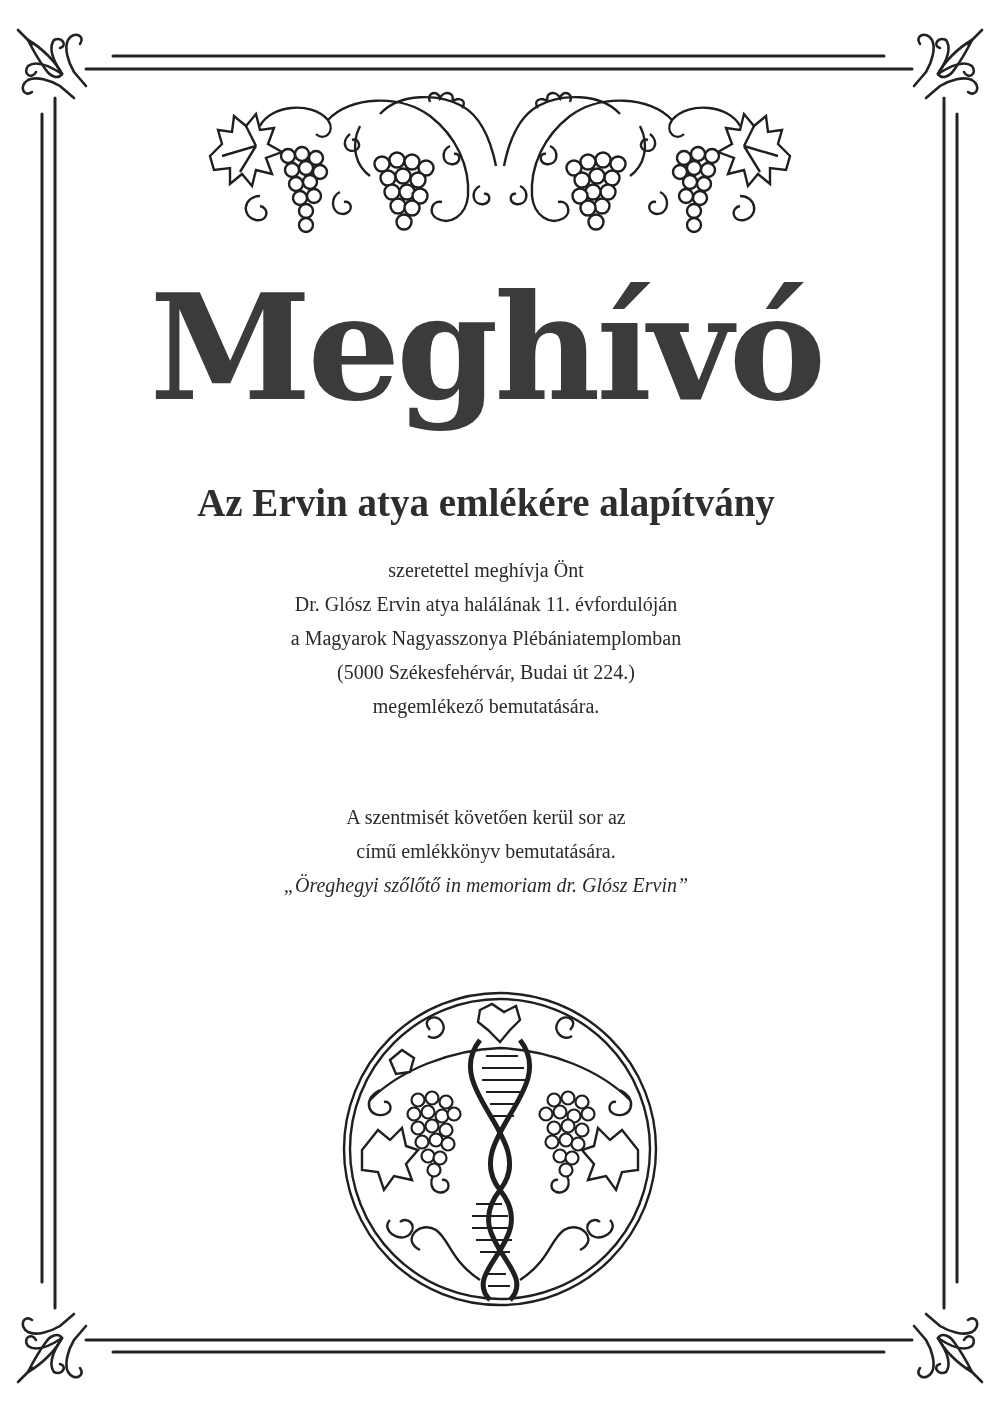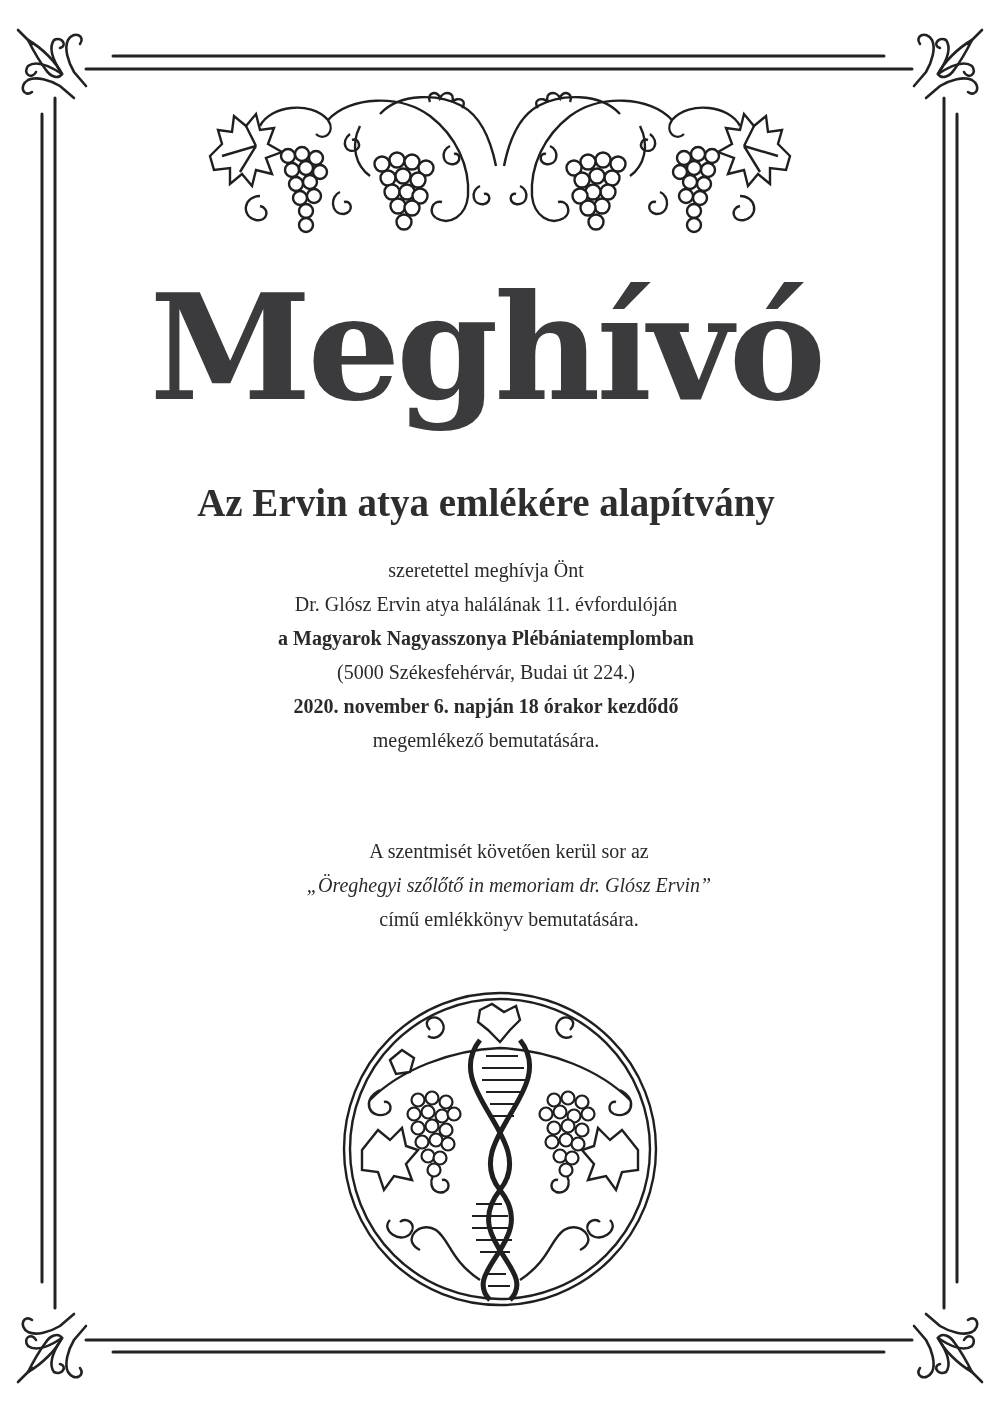--- a/index.html
+++ b/index.html
@@ -3,21 +3,21 @@
 <meta charset="utf-8">
 <style>
   html, body { margin: 0; padding: 0; background: #ffffff; }
   body { width: 1000px; height: 1412px; position: relative; overflow: hidden; font-family: "DejaVu Serif", "Liberation Serif", serif; color: #2c2c2e; }
   .abs { position: absolute; }
   .frame-svg { position: absolute; left: 0; top: 0; width: 1000px; height: 1412px; }
   .center-text { position: absolute; left: 0; width: 972px; text-align: center; white-space: nowrap; }
   .title { top: 258px; font-family: "DejaVu Serif", "Liberation Serif", serif; font-weight: bold; font-size: 146px; letter-spacing: -4px; color: #3b3b3d; line-height: 180px; }
   .subtitle { top: 478px; font-family: "Liberation Serif", serif; font-weight: bold; font-size: 39px; color: #2e2e30; line-height: 50px; }
   .body-line { font-family: "Liberation Serif", serif; font-size: 20px; color: #2a2a2c; line-height: 34px; height: 34px; }
-  .b { font-weight: bold; }
+  .b { font-weight: normal; }
   .i { font-style: italic; }
 </style>
 </head>
 <body>
 
 <svg class="frame-svg" viewBox="0 0 1000 1412" xmlns="http://www.w3.org/2000/svg">
   <g stroke="#222" stroke-width="3" fill="none" stroke-linecap="round">
 
     <line x1="113" y1="56" x2="884" y2="56"></line>
     <line x1="86" y1="69" x2="912" y2="69"></line>
@@ -133,28 +133,27 @@
 
 <div class="center-text title">Meghívó</div>
 
 <div class="center-text subtitle">Az Ervin atya emlékére alapítvány</div>
 
 <div class="center-text" style="top:553px;">
   <div class="body-line">szeretettel meghívja Önt</div>
   <div class="body-line">Dr. Glósz Ervin atya halálának 11. évfordulóján</div>
   <div class="body-line b">a Magyarok Nagyasszonya Plébániatemplomban</div>
   <div class="body-line">(5000 Székesfehérvár, Budai út 224.)</div>
-  <div class="body-line b">2020. november 6. napján 18 órakor kezdődő</div>
   <div class="body-line">megemlékező bemutatására.</div>
 </div>
 
-<div class="center-text" style="top:834px;margin-left:23px;">
+<div class="center-text" style="top:800px;">
   <div class="body-line">A szentmisét követően kerül sor az</div>
+  <div class="body-line">című emlékkönyv bemutatására.</div>
   <div class="body-line i">„Öreghegyi szőlőtő in memoriam dr. Glósz Ervin”</div>
-  <div class="body-line">című emlékkönyv bemutatására.</div>
 </div>
 
 <svg class="abs" style="left:340px;top:990px;" width="320" height="320" viewBox="0 0 320 320">
   <g stroke="#1f1f1f" fill="none" stroke-width="2.4">
     <circle cx="160" cy="159" r="156"></circle>
     <circle cx="160" cy="159" r="150"></circle>
 
     <path d="M140 50 C100 100 200 150 160 200 C120 250 200 280 170 310" stroke-width="5"></path>
     <path d="M180 50 C220 100 120 150 160 200 C200 250 120 280 150 310" stroke-width="5"></path>
     <g stroke-width="2">

